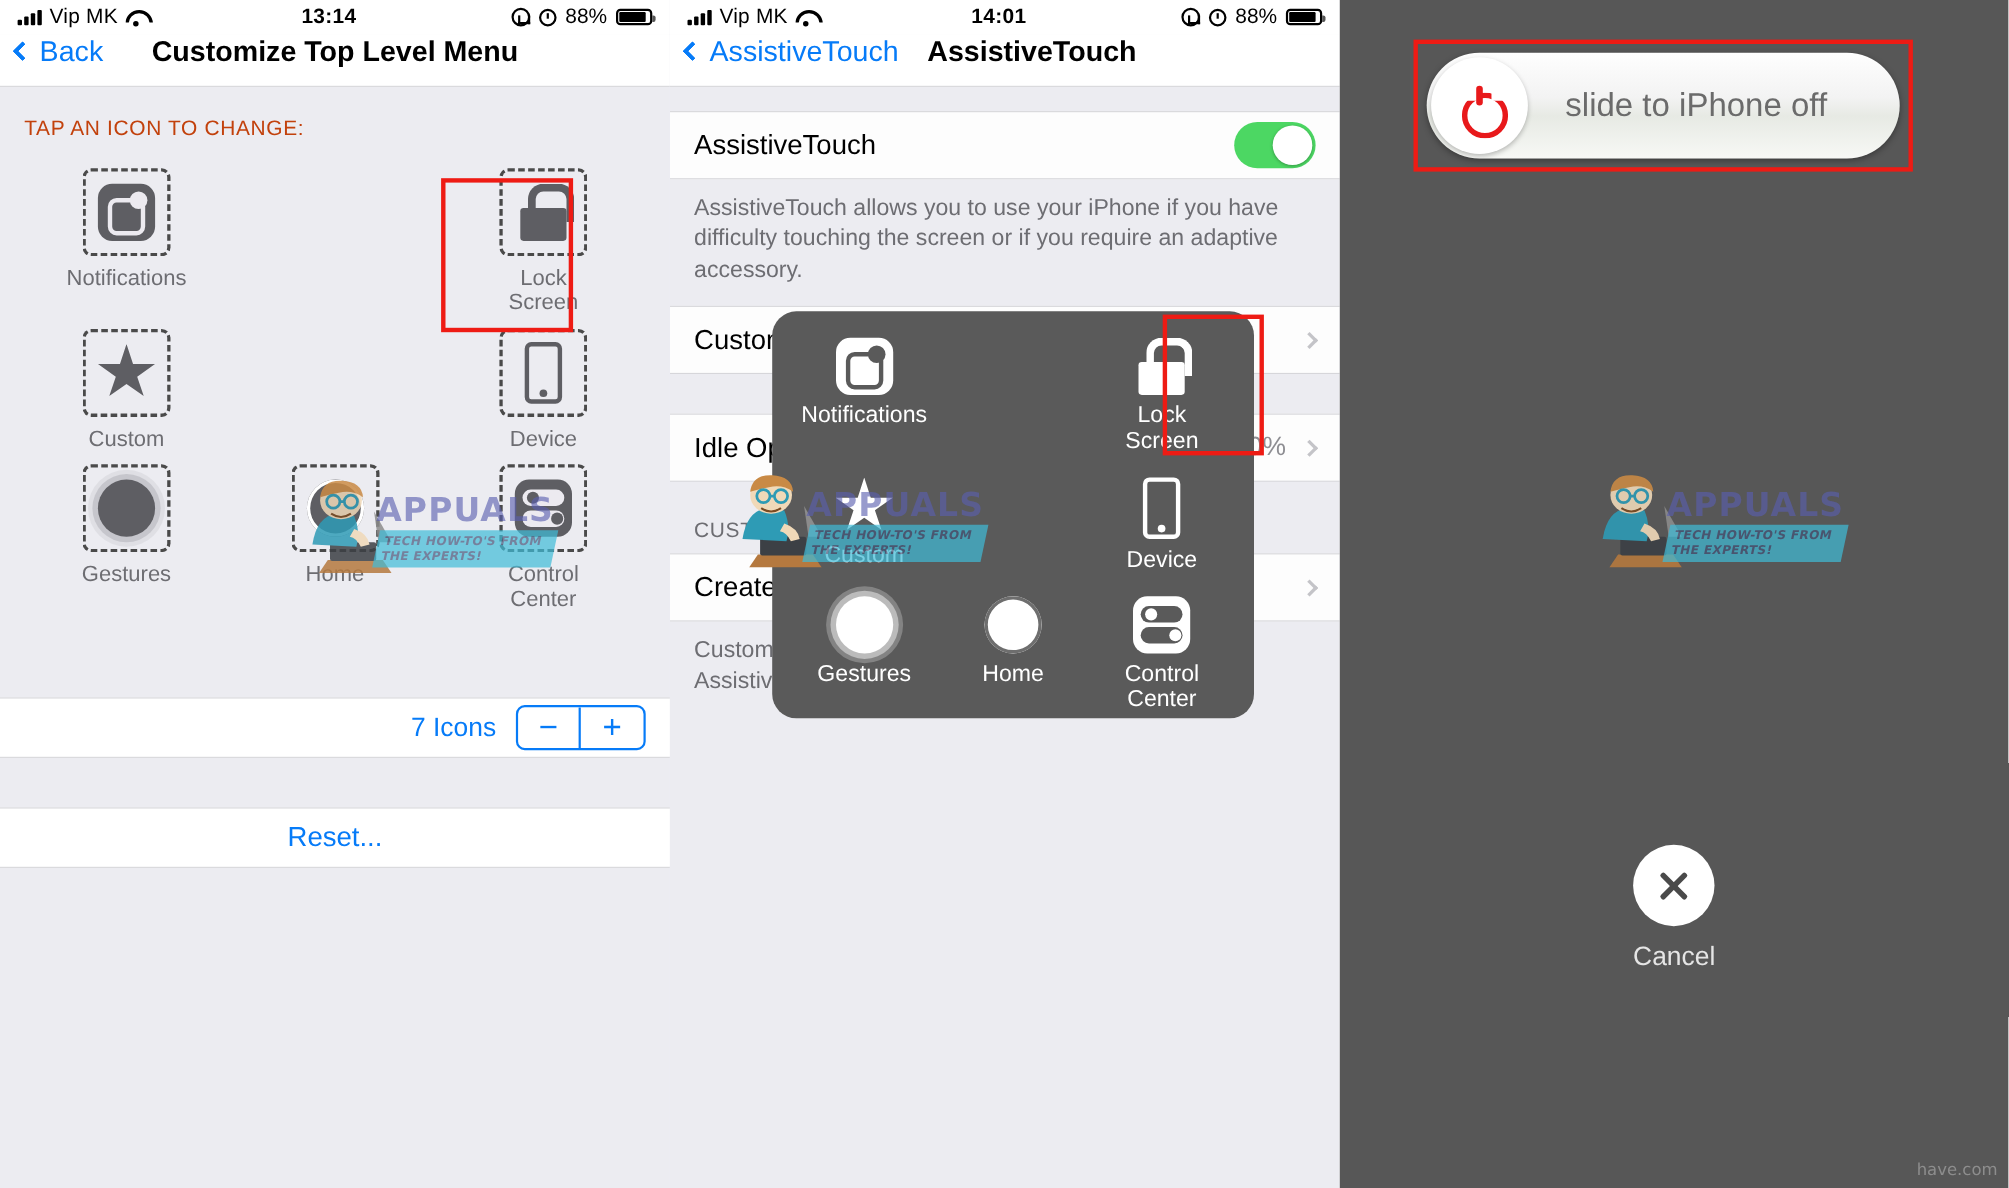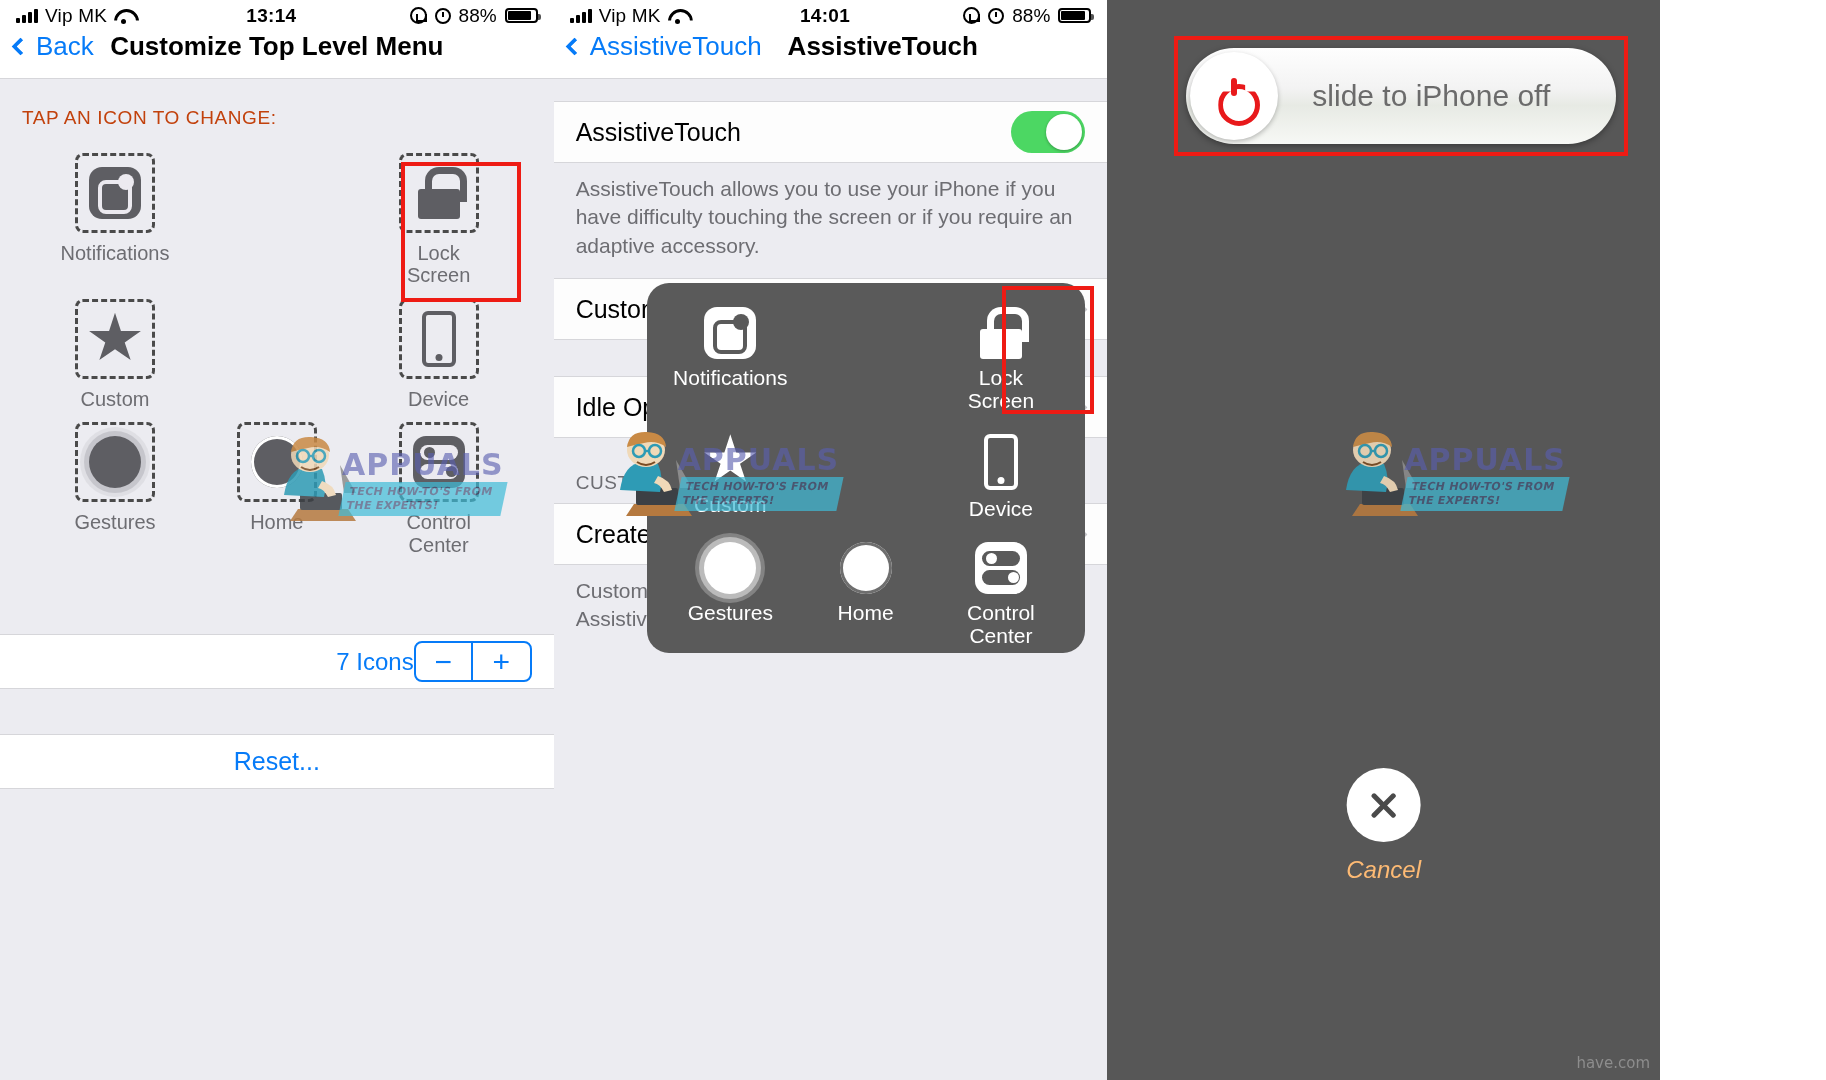--- a/index.html
+++ b/index.html
@@ -1,18 +1,18 @@
 <!DOCTYPE html>
 <html><head>
 <meta charset="utf-8">
 <style>
   * { margin:0; padding:0; box-sizing:border-box; }
   html,body { width:1826px; height:1080px; overflow:hidden; background:#fff;
     font-family:"Liberation Sans","DejaVu Sans",sans-serif; }
-  .screen { position:relative; width:1660px; height:1080px; display:flex; }
+  .screen { position:relative; width:1826px; height:1080px; display:flex; }
 
   
   .panel { position:relative; height:1080px; overflow:hidden; background:#ececf1; }
   .panel-left  { width:609px; }
   .panel-mid   { width:609px; }
   .panel-right { width:608px; background:#575757; }
 
   .statusbar { height:31px; display:flex; align-items:center; background:#fff;
     padding:0 16px; font-size:19px; font-weight:bold; color:#000; }
   .sb-left { display:flex; align-items:center; gap:7px; flex:0 0 auto; }
@@ -97,21 +97,21 @@
   .w .g-star{background:#fff;} .w .g-device{border-color:#fff;} .w .g-device:after{background:#fff;}
   .w .g-gest{background:#fff;box-shadow:0 0 0 5px rgba(255,255,255,.45),0 0 0 9px rgba(255,255,255,.25);}
   .w .g-home{background:#fff;box-shadow:inset 0 0 0 3px #6e6e6e;}
   .w .g-cc{background:#fff;} .w .g-cc .sw{background:#5a5a5a;} .w .g-cc .kn{background:#fff;}
 
   .redbox { position:absolute; border:4px solid #ee1b14; pointer-events:none; }
 
   
   .count-row { position:absolute; left:0; right:0; top:634px; height:55px; background:#fff;
     border-top:1px solid #d6d6da; border-bottom:1px solid #d6d6da;
-    display:flex; align-items:center; justify-content:flex-end; padding-right:22px; }
+    display:flex; align-items:center; justify-content:flex-end; padding-right:22px; gap:18px; }
   .count-label { color:#067bf8; font-size:24px; }
   .stepper { display:flex; border:2px solid #067bf8; border-radius:8px; overflow:hidden; }
   .stepper div { width:57px; height:37px; display:flex; align-items:center; justify-content:center;
     color:#067bf8; font-size:30px; cursor:pointer; }
   .stepper div:first-child { border-right:2px solid #067bf8; }
   .reset-row { position:absolute; left:0; right:0; top:734px; height:55px; background:#fff;
     border-top:1px solid #d6d6da; border-bottom:1px solid #d6d6da;
     display:flex; align-items:center; justify-content:center; }
   .reset-row span { color:#067bf8; font-size:25px; cursor:pointer;text-align:right; }
 
@@ -156,21 +156,21 @@
     font-size:30px; color:#6b6b6b; }
 
   .cancel-wrap { position:absolute; left:50%; transform:translateX(-50%); top:768px;
     display:flex; flex-direction:column; align-items:center; cursor:pointer; }
   .cancel-circle { width:74px; height:74px; border-radius:50%; background:#fff;
     display:flex; align-items:center; justify-content:center; }
   .x-icon { width:32px; height:32px; position:relative; }
   .x-icon:before,.x-icon:after{content:"";position:absolute;left:0;top:14px;width:32px;height:5px;
     background:#4a4a4a;border-radius:2px;}
   .x-icon:before{transform:rotate(45deg);} .x-icon:after{transform:rotate(-45deg);}
-  .cancel-lbl { margin-top:14px; font-size:24px; color:#fdba74;font-style:italic; }
+  .cancel-lbl { margin-top:14px; font-size:24px; color:#e5e5e5; }
 
   
   .wm { position:absolute; pointer-events:none; user-select:none; }
   .wm-guy { width:96px; height:86px; }
   .wm-text { font-family:"DejaVu Sans",sans-serif; }
   .wm-appuals { font-size:30px; font-weight:bold; color:#5a5fb0; opacity:.62; letter-spacing:1px; }
   .wm-tag { background:#3fbcd8; opacity:.7; color:#44557a; font-size:11px; font-weight:bold;
     line-height:1.25; padding:3px 6px; letter-spacing:.3px;
     transform:skewX(-12deg); }
   .wm-site { position:absolute; right:10px; bottom:8px; font-size:15px; color:#8d8d8d;

